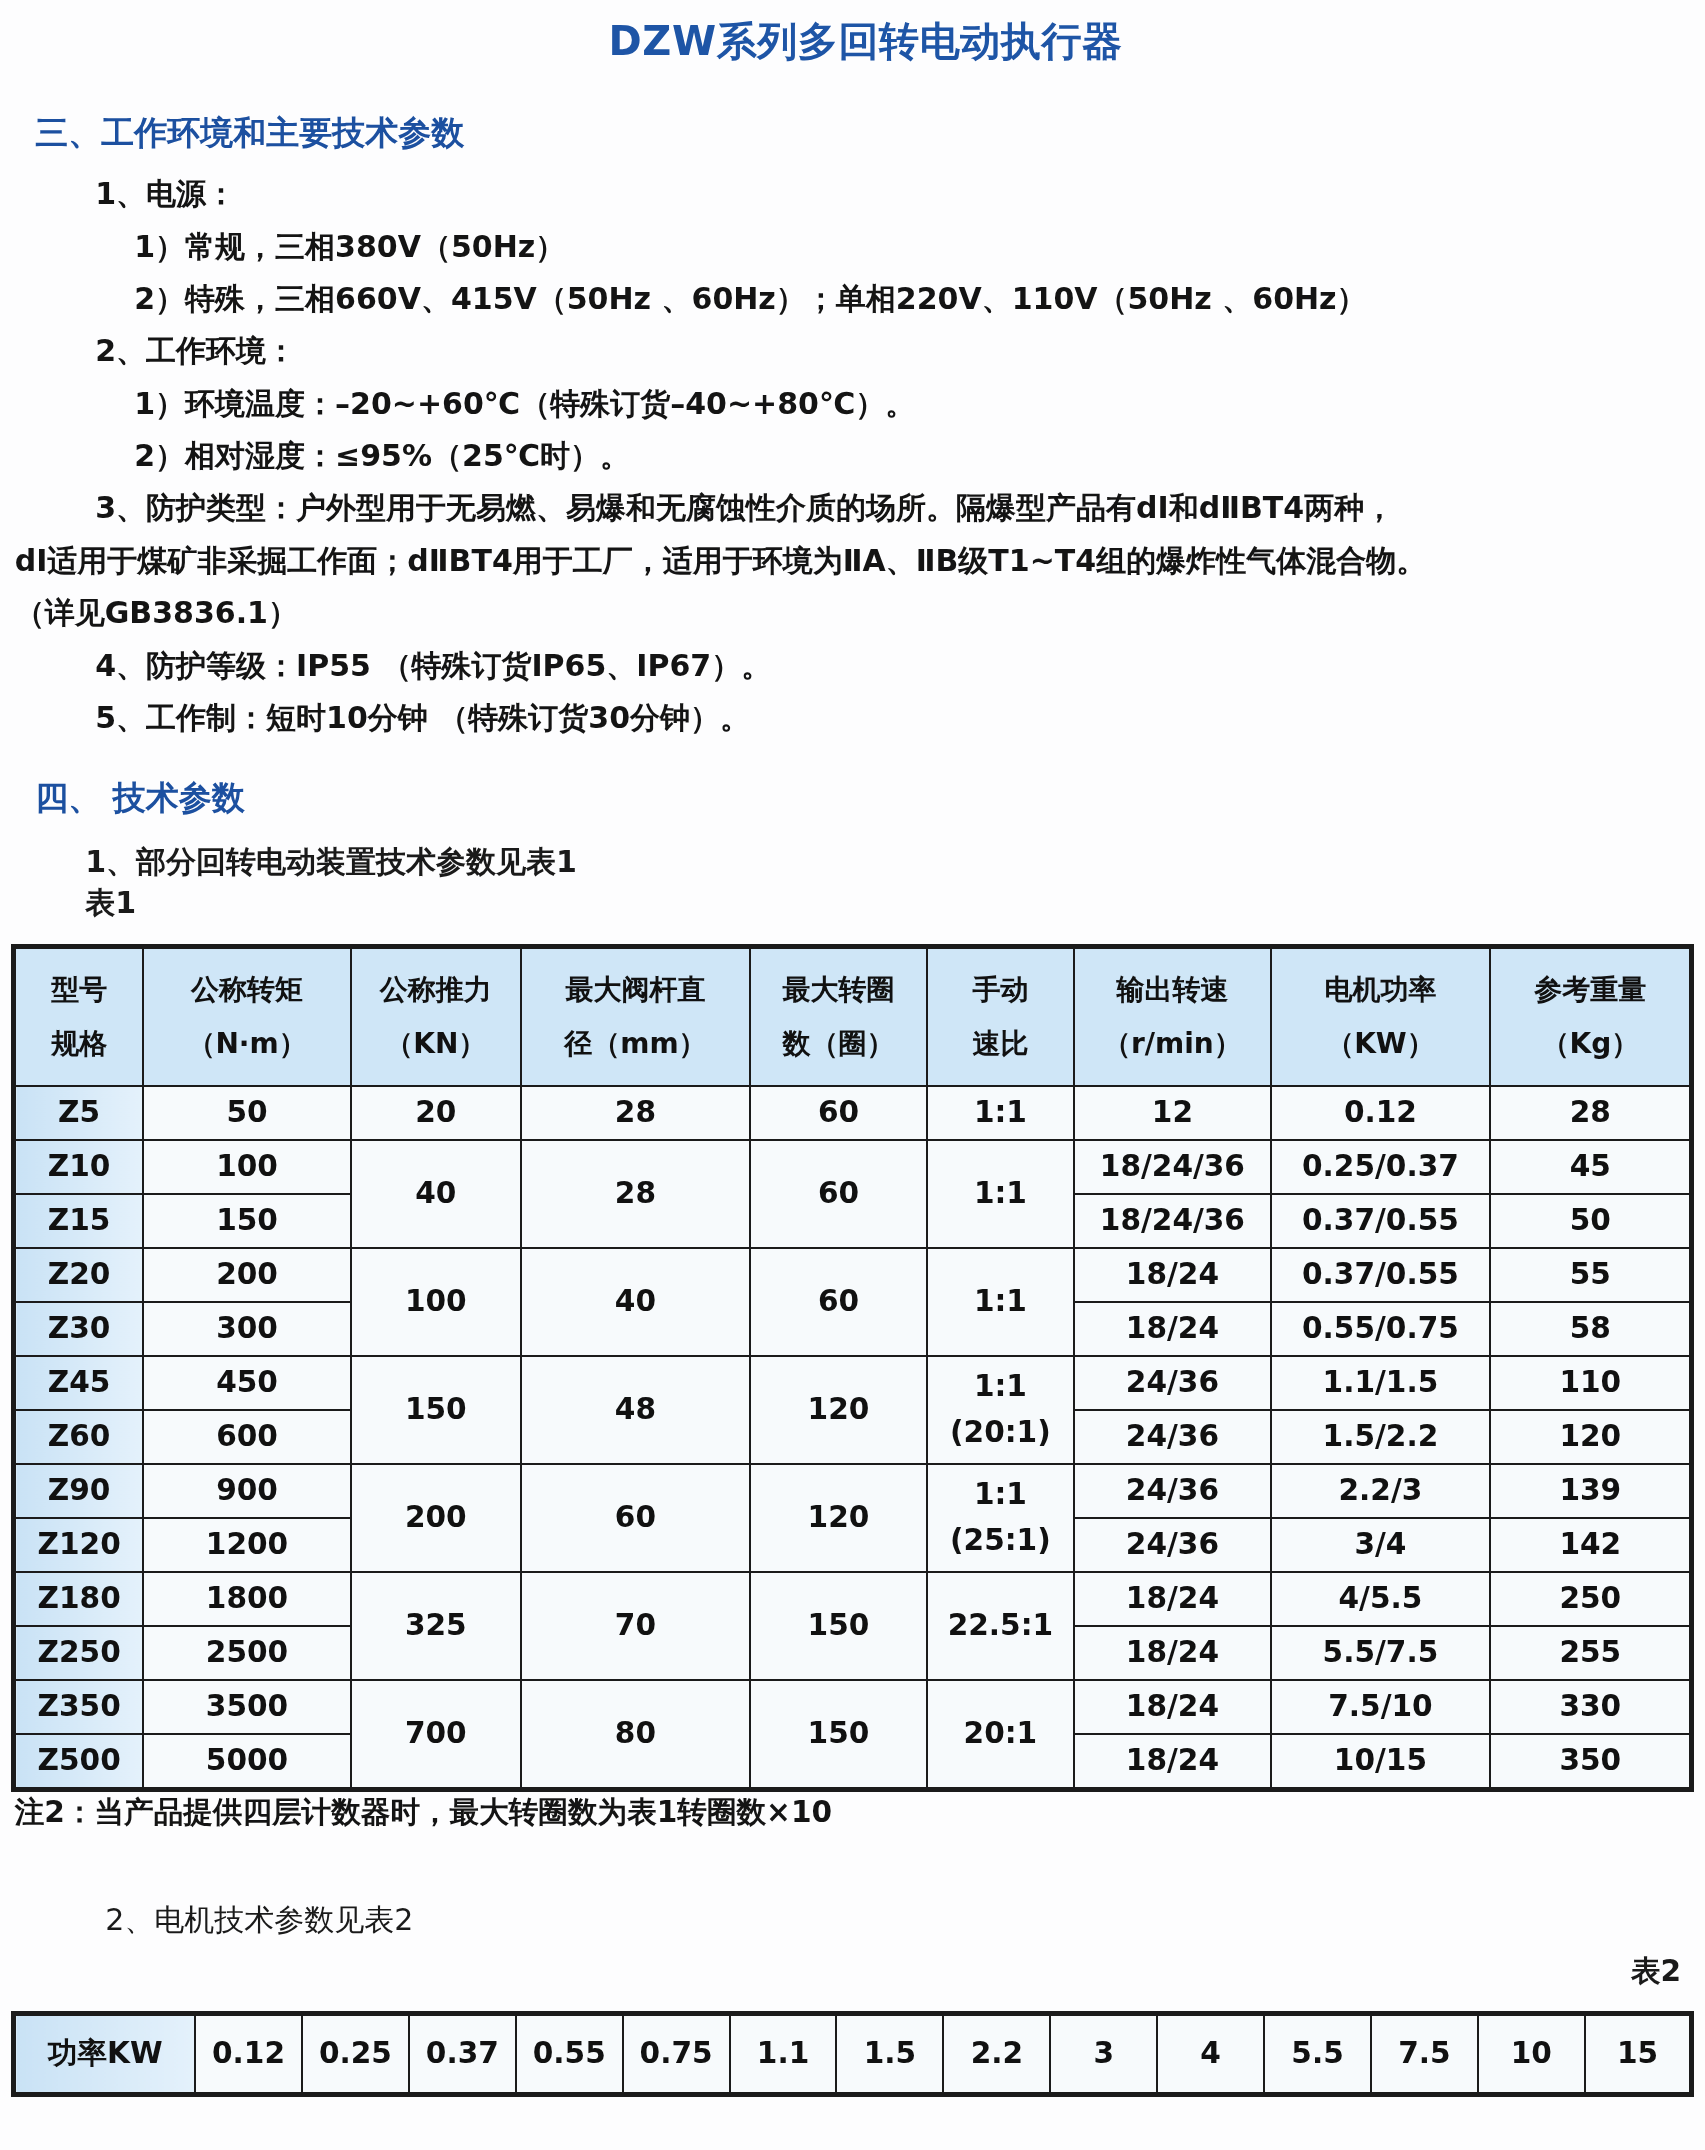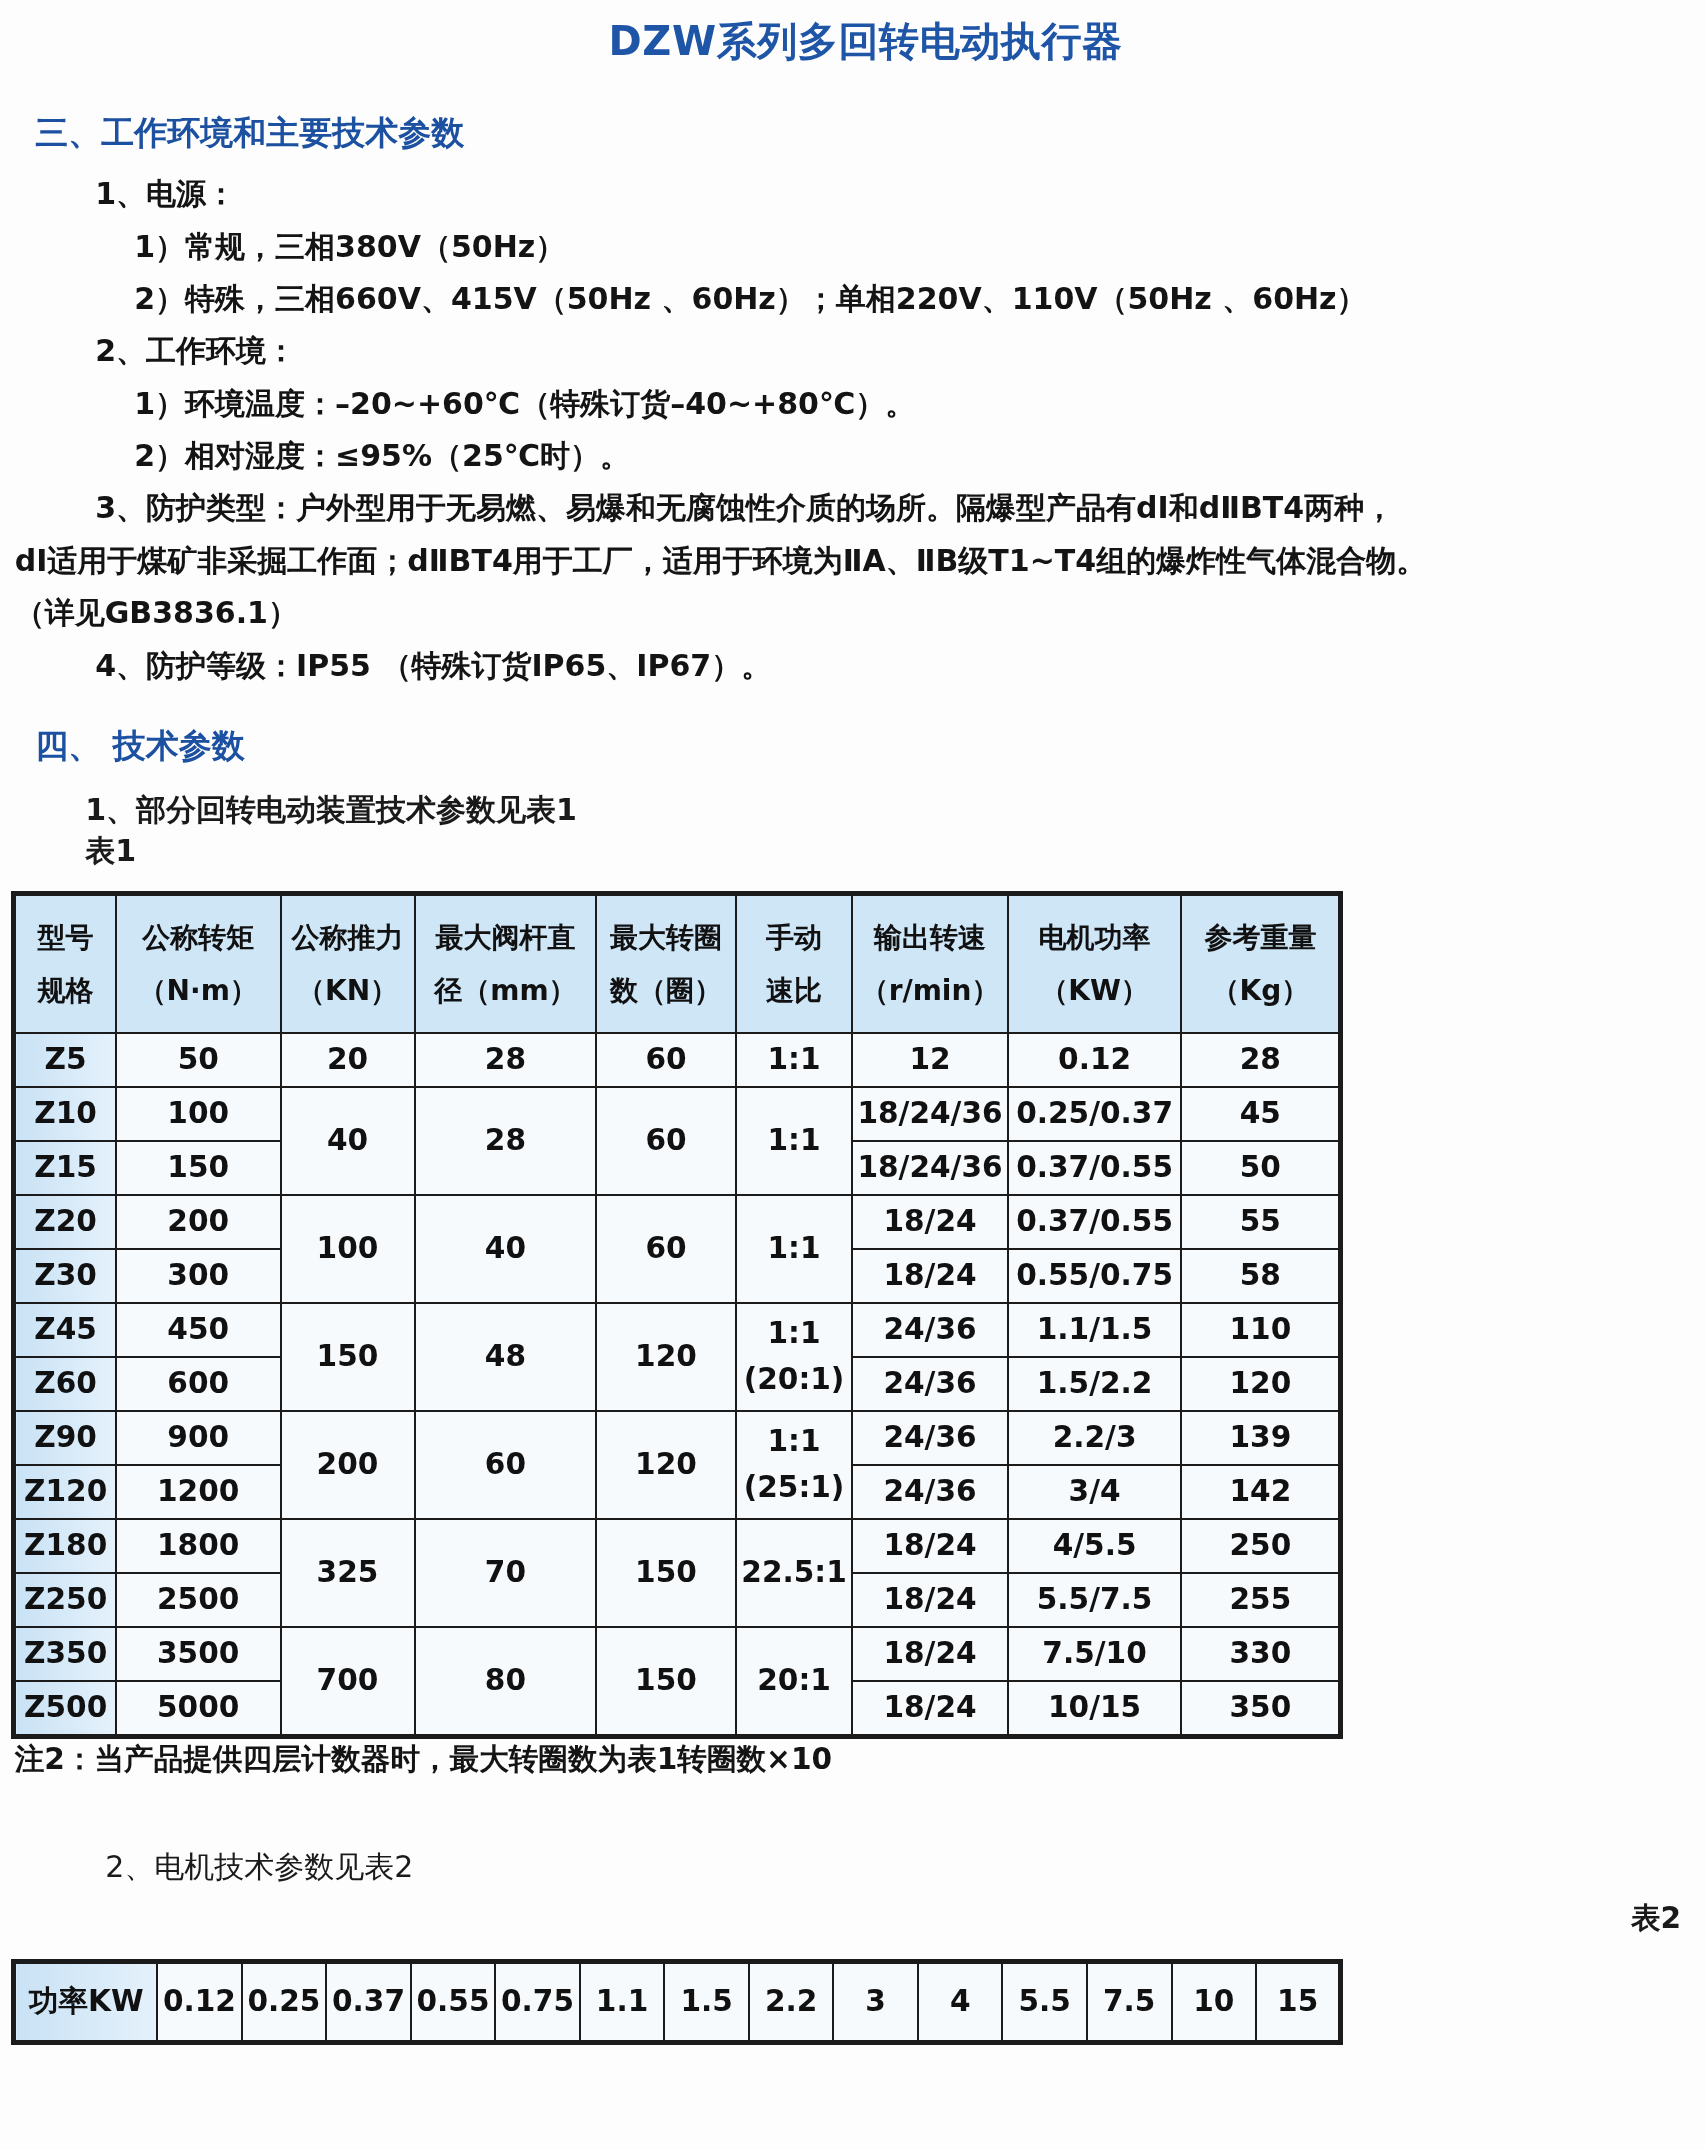--- a/index.html
+++ b/index.html
@@ -24,21 +24,21 @@
   }
   .indent1{padding-left:85px;}
   .indent2{padding-left:124px;}
   .flush{padding-left:4.5px;}
   .intro-row{
     display:flex;justify-content:space-between;align-items:baseline;
     margin-top:25px;padding:0 12.5px 0 75px;
     font-size:30px;font-weight:600;flex-direction:column;
   }
   .tbl{
-    width:1332px;border-collapse:collapse;table-layout:fixed;
+    width:1683px;border-collapse:collapse;table-layout:fixed;
     margin:19.3px 0 0 1.1px;border:5.1px solid #1b1b1b;
   }
   .tbl th,.tbl td{
     border:2.8px solid #1b1b1b;text-align:center;vertical-align:middle;
     white-space:pre-line;overflow:hidden;
   }
   .tbl th{
     background:#cfe6f7;font-size:28px;font-weight:bold;
     height:134px;line-height:1.9;color:#111;
   }
@@ -76,20 +76,21 @@
       <div class="line indent1">1、电源：</div>
       <div class="line indent2">1）常规，三相380V（50Hz）</div>
       <div class="line indent2">2）特殊，三相660V、415V（50Hz 、60Hz）；单相220V、110V（50Hz 、60Hz）</div>
       <div class="line indent1">2、工作环境：</div>
       <div class="line indent2">1）环境温度：–20~+60℃（特殊订货–40~+80℃）。</div>
       <div class="line indent2">2）相对湿度：≤95%（25℃时）。</div>
       <div class="line indent1">3、防护类型：户外型用于无易燃、易爆和无腐蚀性介质的场所。隔爆型产品有dⅠ和dⅡBT4两种，</div>
       <div class="line flush">dⅠ适用于煤矿非采掘工作面；dⅡBT4用于工厂，适用于环境为ⅡA、ⅡB级T1~T4组的爆炸性气体混合物。</div>
       <div class="line flush">（详见GB3836.1）</div>
       <div class="line indent1">4、防护等级：IP55 （特殊订货IP65、IP67）。</div>
+      <div class="line indent1">5、工作制：短时10分钟 （特殊订货30分钟）。</div>
     </div>
 
   <div class="sec-head second">四、 技术参数</div>
 
   <div class="intro-row">
     <span>1、部分回转电动装置技术参数见表1</span>
     <span>表1</span>
   </div>
 
   <table class="tbl" id="table1">

